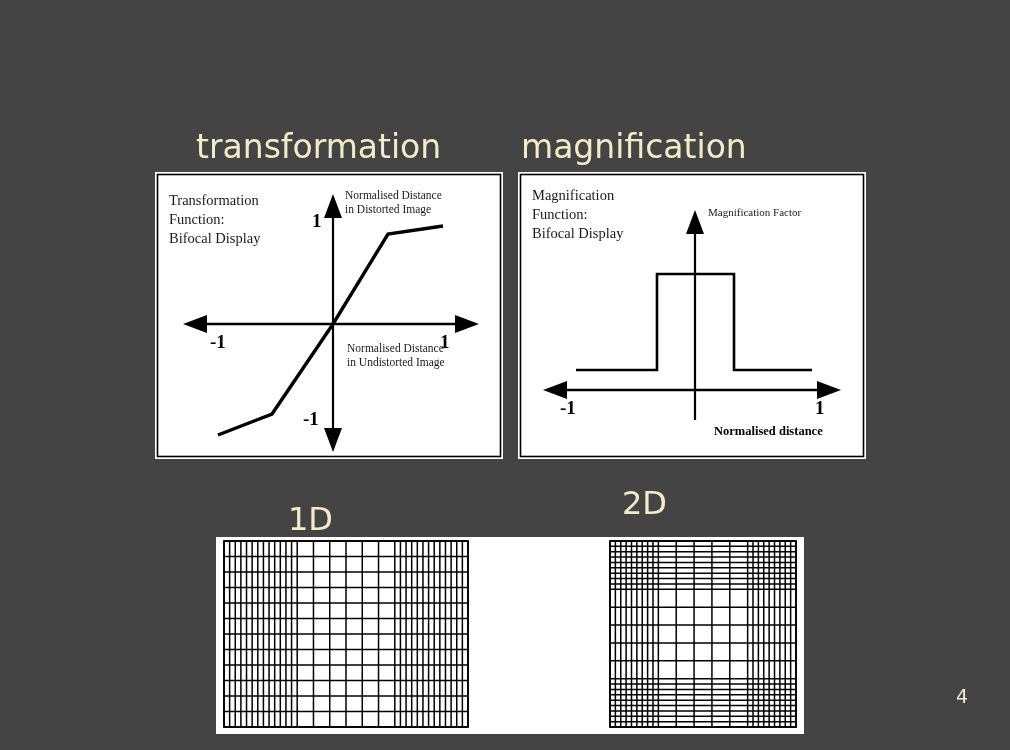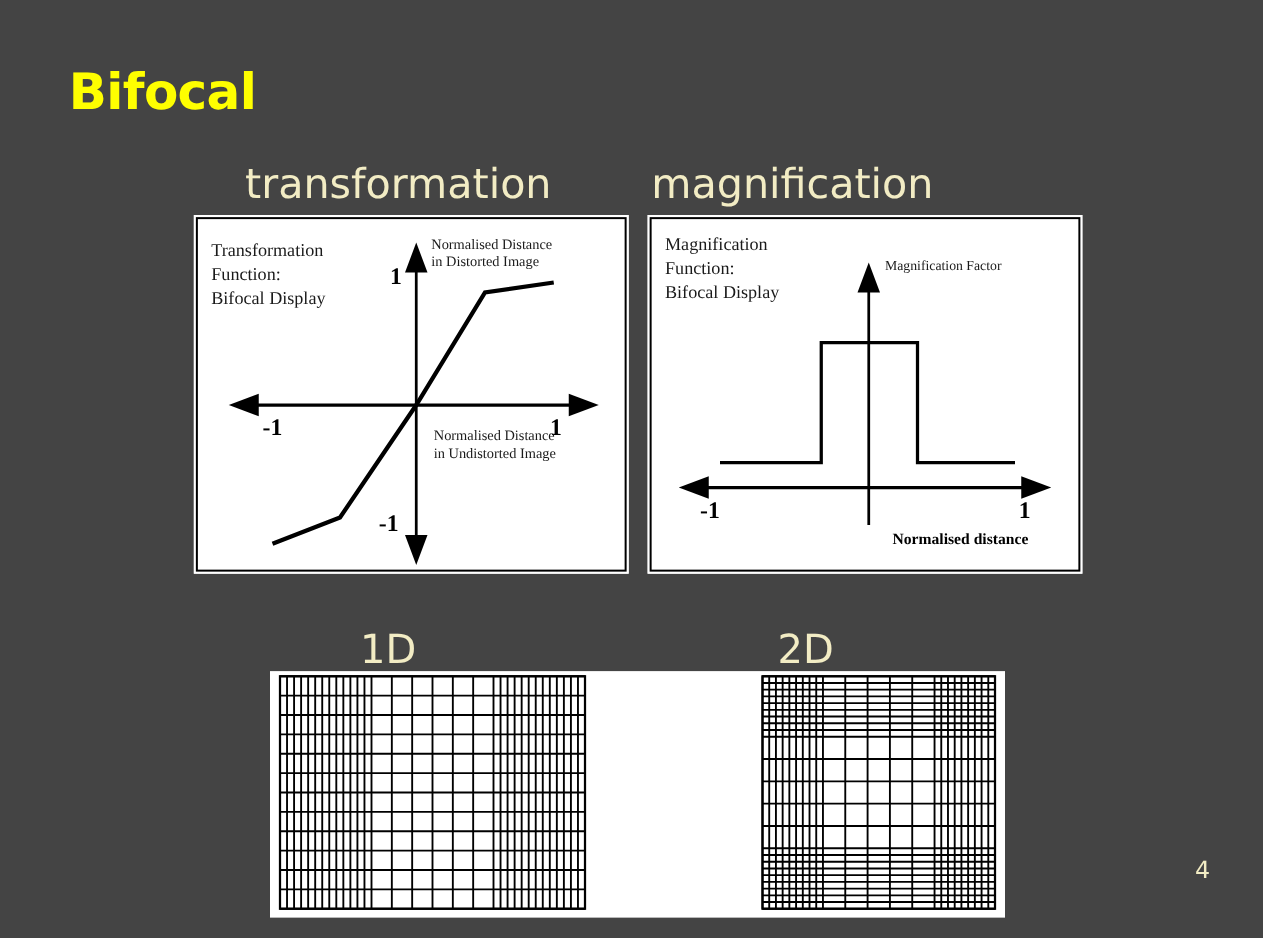--- a/index.html
+++ b/index.html
@@ -23,21 +23,21 @@
   }
   .sub-label{
     position:absolute;
     font-family:"DejaVu Sans", sans-serif;
     font-size:33px;font-weight:normal;
     color:#f2ecc4;line-height:1;
   }
   #label-transformation{left:196px;top:130px;}
   #label-magnification{left:521px;top:130px;}
   #label-1d{left:288px;top:503px;font-size:32px;}
-  #label-2d{left:622px;top:503px;font-size:32px;}
+  #label-2d{left:622px;top:487px;font-size:32px;}
 
   #page-number{
     position:absolute;right:42px;top:685px;
     font-family:"DejaVu Sans", sans-serif;
     font-size:19px;color:#f2ecc4;
   }
 
   
   .fig-panel{
     position:absolute;background:#ffffff;
@@ -49,21 +49,20 @@
 
   .fig-panel svg{display:block;width:100%;height:100%;}
 
   .serif{font-family:"Liberation Serif", serif;}
 </style>
 </head>
 <body>
 
 <div class="slide">
 
-  <div id="slide-title">Bifocal</div>
 
   <div class="sub-label" id="label-transformation">transformation</div>
   <div class="sub-label" id="label-magnification">magnification</div>
 
   <div class="fig-panel" id="panel-transformation">
     <svg viewBox="0 0 348 287" preserveAspectRatio="none">
       <rect x="0" y="0" width="348" height="287" fill="#ffffff"></rect>
       <rect x="2.5" y="2.5" width="343" height="282" fill="none" stroke="#000000" stroke-width="1.6"></rect>
 
       <text class="serif" x="14" y="33" font-size="14.5" fill="#1a1a1a">Transformation</text>

